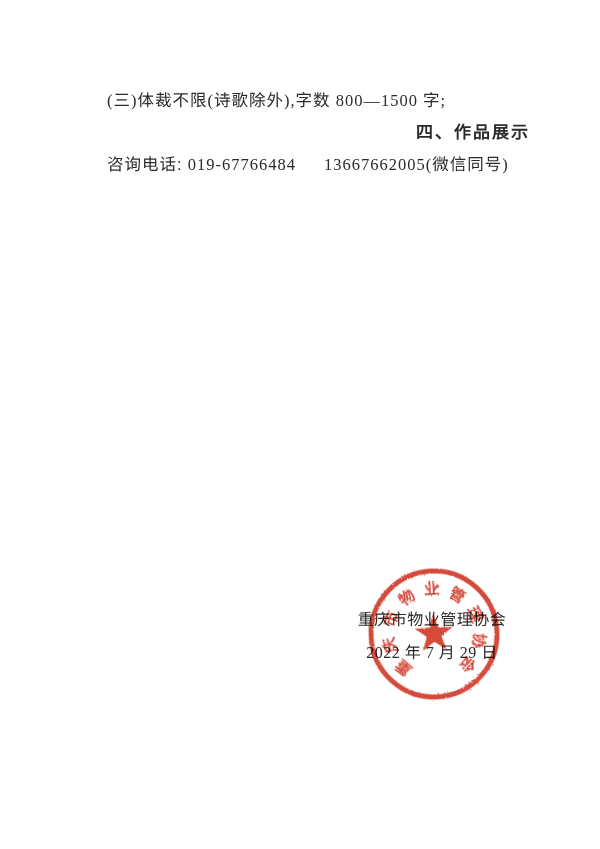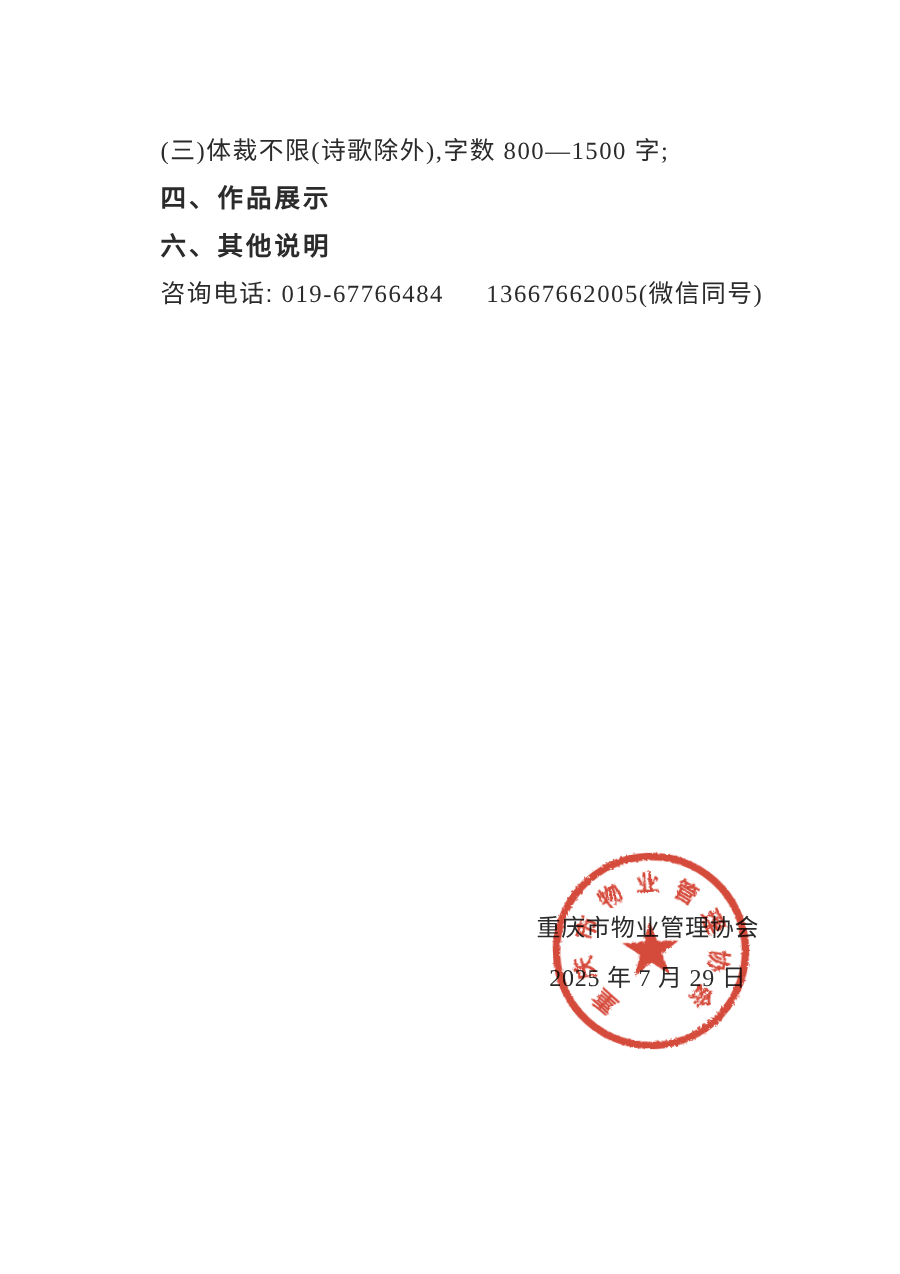--- a/index.html
+++ b/index.html
@@ -31,21 +31,21 @@
     text-align: justify;
     text-indent: 32px;
     word-break: break-all;
   }
   .doc p.heading {
     font-family: "Liberation Sans", "DejaVu Sans", sans-serif;
     font-weight: 700;
     font-size: 17px;
     letter-spacing: 2px;
     margin: 2px 0 1px 0;
-    text-align: left;
+    text-align: right;
   }
   .doc p.contact .contact-label {
     font-family: "Liberation Sans", "DejaVu Sans", sans-serif;
     font-weight: 400;
   }
   .doc p.contact .phone-2 {
     margin-left: 23px;
   }
   .signature {
     position: absolute;
@@ -82,31 +82,30 @@
   }
 </style>
 </head>
 <body>
 
 <div class="page">
 
   <div class="doc">
     <p class="body">(三)体裁不限(诗歌除外),字数 800—1500 字;</p>
     <p class="heading">四、作品展示</p>
-    <p class="heading">六、其他说明</p>
     <p class="body contact">
       <span class="contact-label">咨询电话:</span>
       <span class="phone-1">019-67766484</span>
       <span class="phone-2">13667662005(微信同号)</span>
     </p>
   </div>
 
   <div class="signature">
     <span class="sig-line">重庆市物业管理协会</span>
-    <span class="sig-line">2025 年 7 月 29 日</span>
+    <span class="sig-line">2022 年 7 月 29 日</span>
   </div>
 
   <div class="seal" style="color: rgb(210, 59, 44);">
     <svg viewBox="0 0 140 140" xmlns="http://www.w3.org/2000/svg">
       <defs>
         <filter id="rough" x="-10%" y="-10%" width="120%" height="120%">
           <feTurbulence type="fractalNoise" baseFrequency="0.55" numOctaves="2" result="n"></feTurbulence>
           <feDisplacementMap in="SourceGraphic" in2="n" scale="2.5"></feDisplacementMap>
         </filter>
       </defs>

